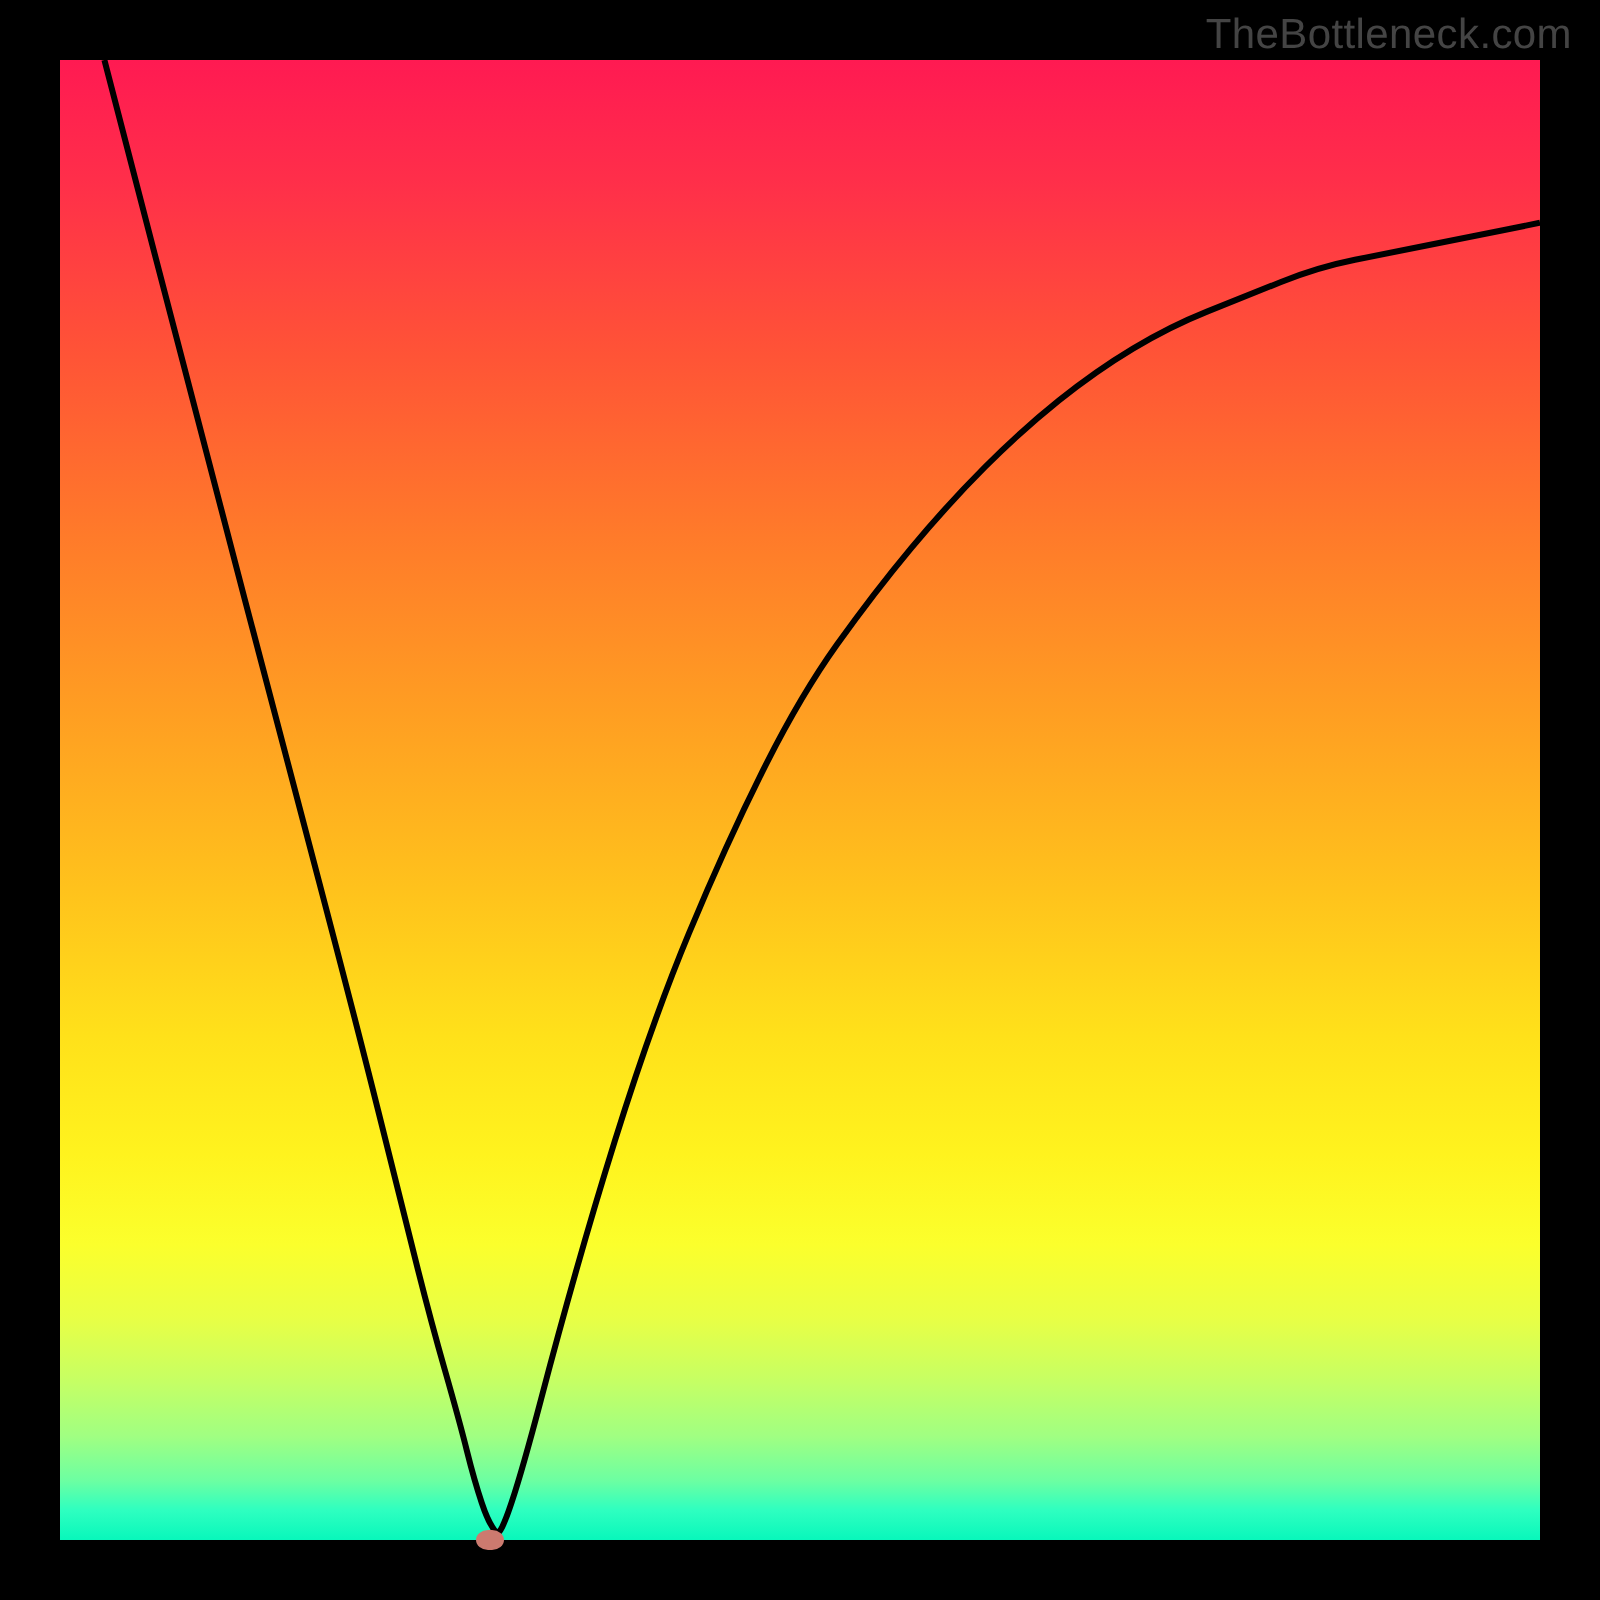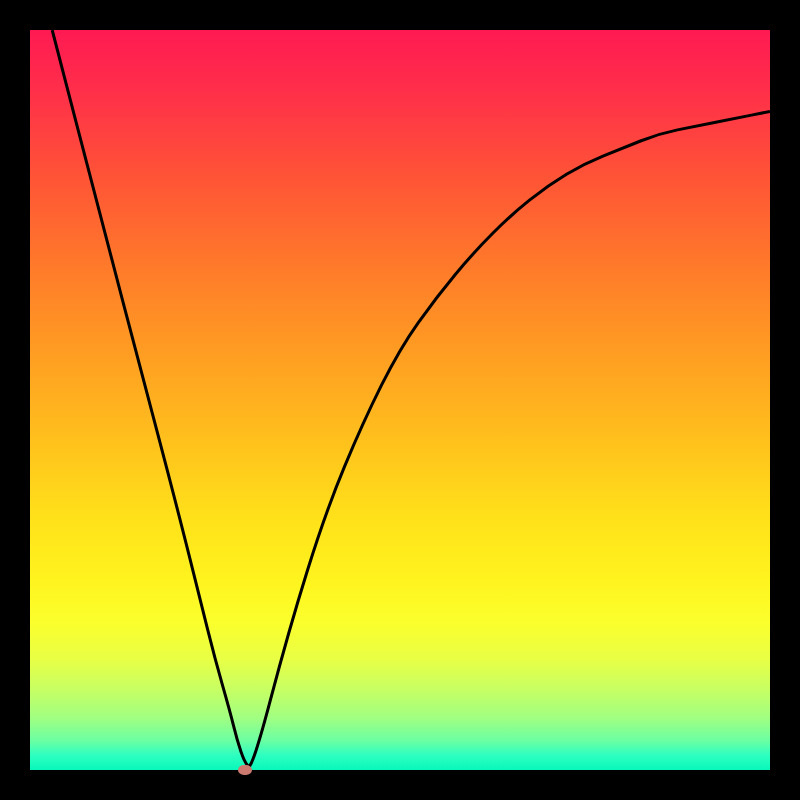--- a/index.html
+++ b/index.html
@@ -65,20 +65,21 @@
     color: #444;
     font-size: 21px;
     letter-spacing: 0.2px;
     font-weight: 400;
   }
 </style>
 </head>
 <body>
 
 <div class="frame">
+  <div class="watermark">TheBottleneck.com</div>
 
   <div class="plot">
     <svg class="curve" viewBox="0 0 740 740" preserveAspectRatio="none">
       <path fill="none" stroke="#000" stroke-width="3" d="M 22.2 0.0 Q 22.2 0.0 48.1 99.9 Q 74.0 199.8 92.5 270.1 Q 111.0 340.4 129.5 410.7 Q 148.0 481.0 159.1 525.4 Q 170.2 569.8 177.6 599.4 Q 185.0 629.0 192.4 654.9 Q 199.8 680.8 203.5 695.6 Q 207.2 710.4 210.9 721.5 Q 214.6 732.6 218.3 736.3 Q 222.0 740.0 240.5 669.7 Q 259.0 599.4 277.5 540.2 Q 296.0 481.0 314.5 436.6 Q 333.0 392.2 351.5 355.2 Q 370.0 318.2 388.5 292.3 Q 407.0 266.4 425.5 244.2 Q 444.0 222.0 462.5 203.5 Q 481.0 185.0 499.5 170.2 Q 518.0 155.4 536.5 144.3 Q 555.0 133.2 573.5 125.8 Q 592.0 118.4 610.5 111.0 Q 629.0 103.6 647.5 99.9 Q 666.0 96.2 684.5 92.5 Q 703.0 88.8 721.5 85.1 T 740.0 81.4" id="curve-path"></path>
     </svg>
     <div class="marker" id="marker" style="left: 214.6px; top: 740px; background: rgb(204, 122, 111);"></div>
   </div>
 </div>
 
 </body></html>

